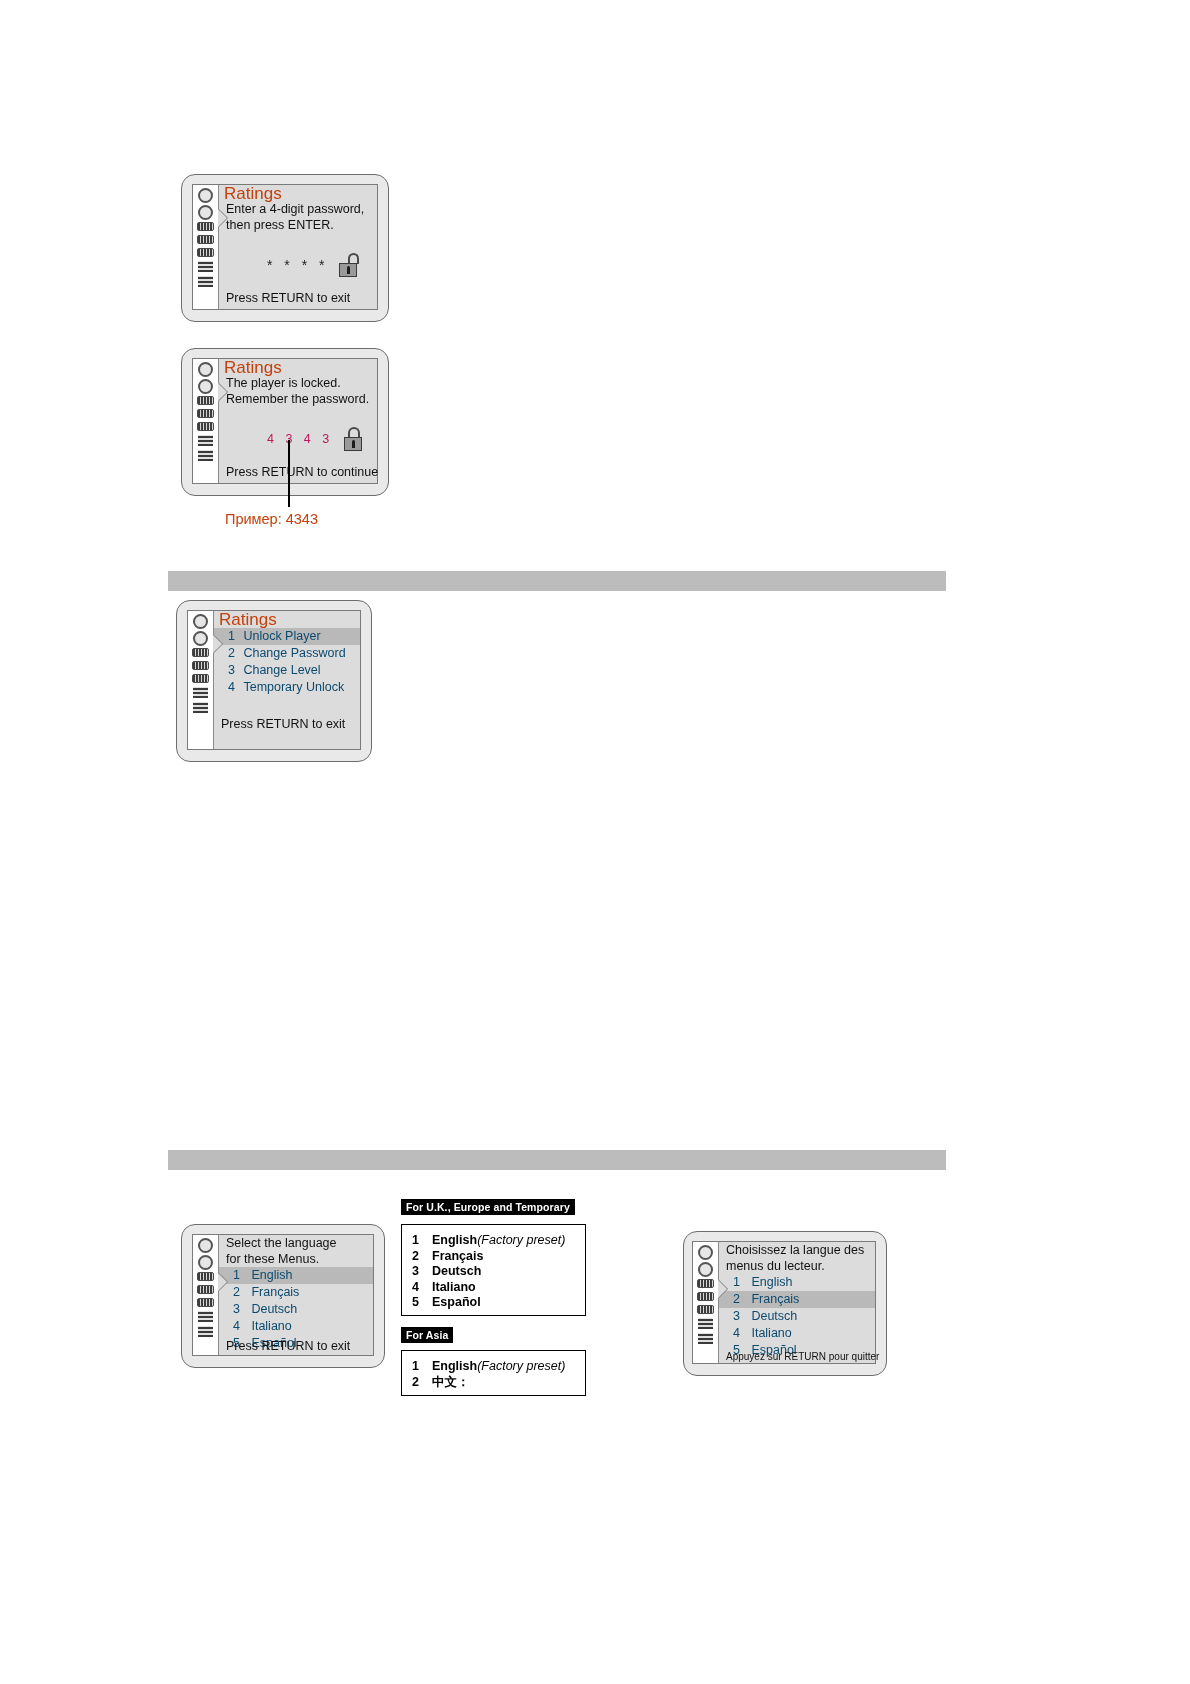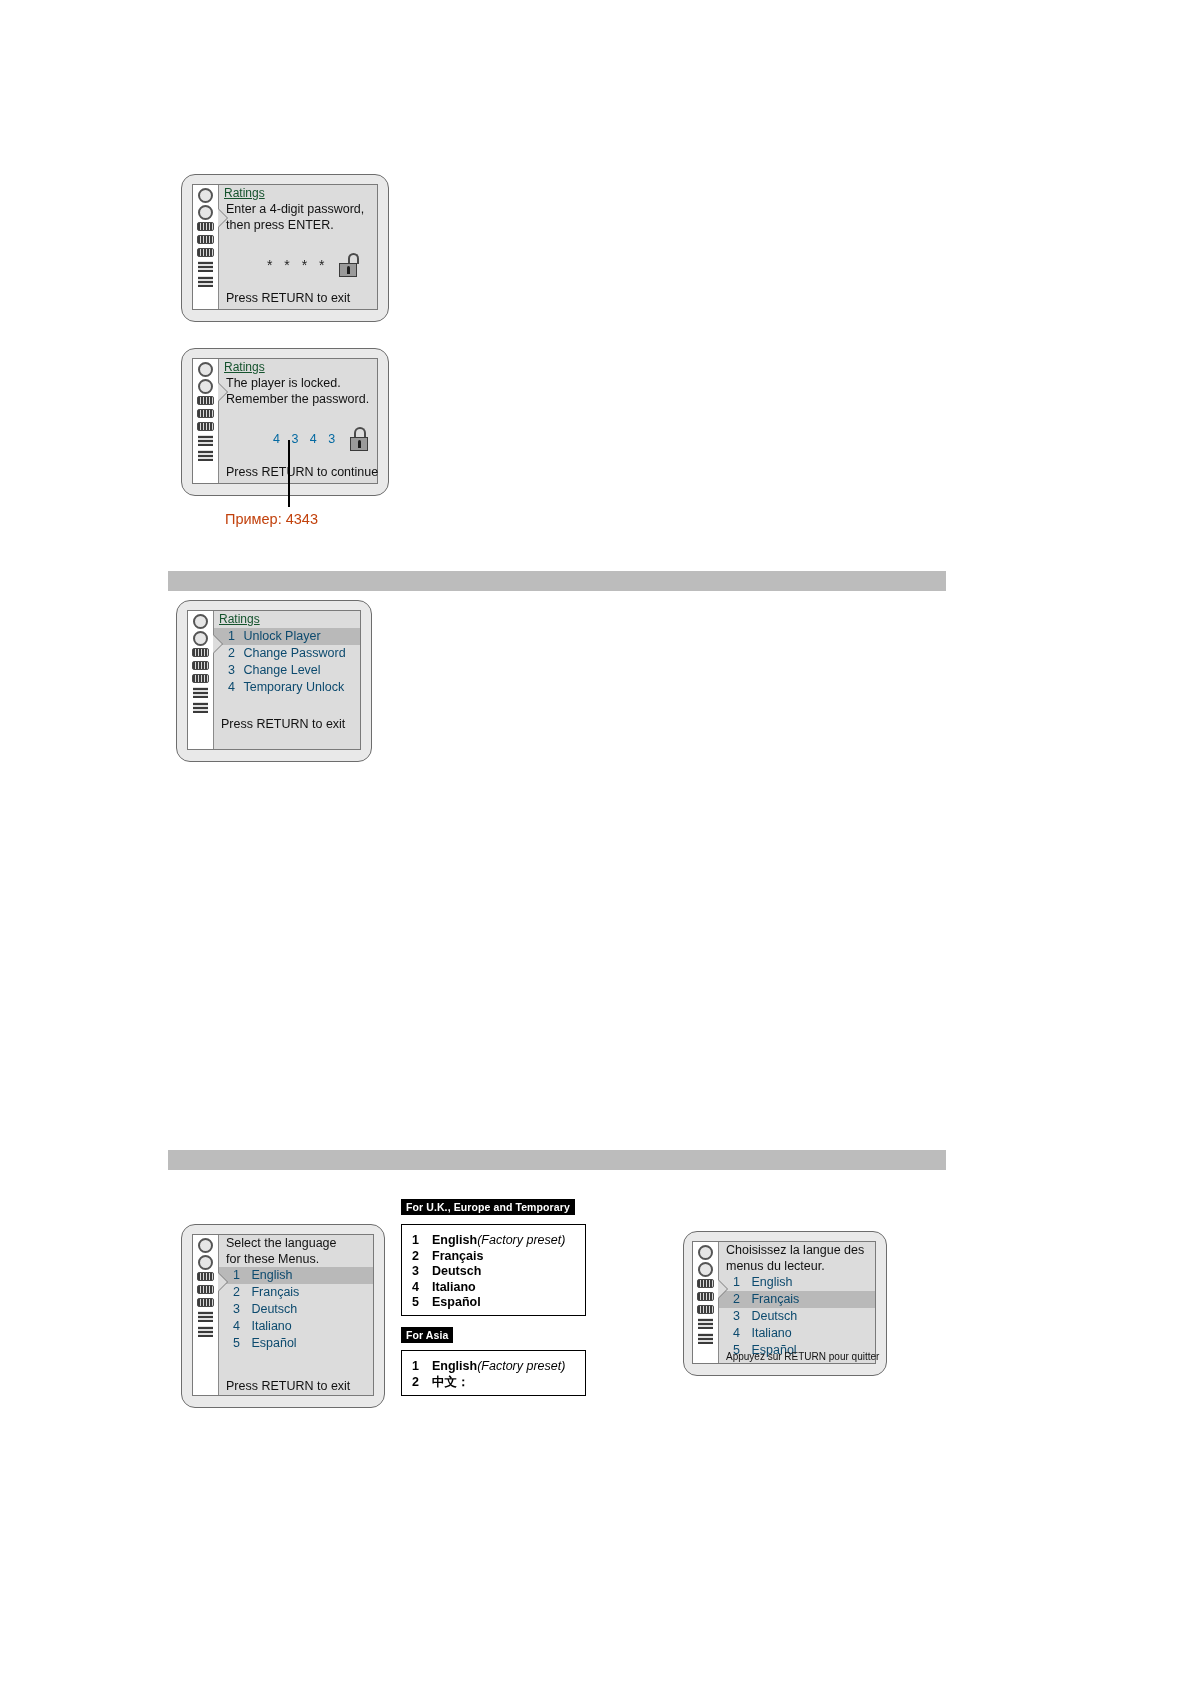--- a/index.html
+++ b/index.html
@@ -89,25 +89,24 @@
 
   
   .osd-body {
     flex: 1 1 auto;
     position: relative;
     background: #dcdcdc;
     box-sizing: border-box;
   }
 
   .osd-title {
-    font-size: 12px;
+    font-size: 17px;
     line-height: 15px;
     padding: 1px 0 1px 5px;
-    color: #14532d;
-    text-decoration: underline;
+    color: #c2410c;
   }
   .osd-text {
     font-size: 12.5px;
     line-height: 15.5px;
     padding-left: 7px;
     color: #111;
   }
   .osd-footer {
     position: absolute;
     left: 7px;
@@ -135,22 +134,21 @@
     gap: 11px;
   }
   .stars {
     font-size: 14px;
     letter-spacing: 4px;
     color: #222;
   }
   .digits {
     font-size: 12.5px;
     letter-spacing: 4px;
-    color: #0369a1;
-    margin-left: 6px;
+    color: #be185d;
   }
 
   
   .lock {
     position: relative;
     width: 20px;
     height: 24px;
   }
   .lock .shackle {
     position: absolute;
@@ -324,21 +322,21 @@
       <div class="row">
         <span>4</span>
         <span style="margin-left:5px;">Temporary Unlock</span>
       </div>
 
       <div class="osd-footer" style="bottom:18px;">Press RETURN to exit</div>
     </div>
   </div>
 </div>
 
-<div class="tv" style="left:181px; top:1224px; width:204px; height:184px;">
+<div class="tv" style="left:181px; top:1224px; width:204px; height:144px;">
   <div class="tv-inner">
     <div class="osd-strip">
       <div class="circ"></div>
       <div class="circ"></div>
       <div class="bar-ico"></div>
       <div class="bar-ico"></div>
       <div class="bar-ico"></div>
       <div class="grid-ico"></div>
       <div class="grid-ico"></div>
     </div>

